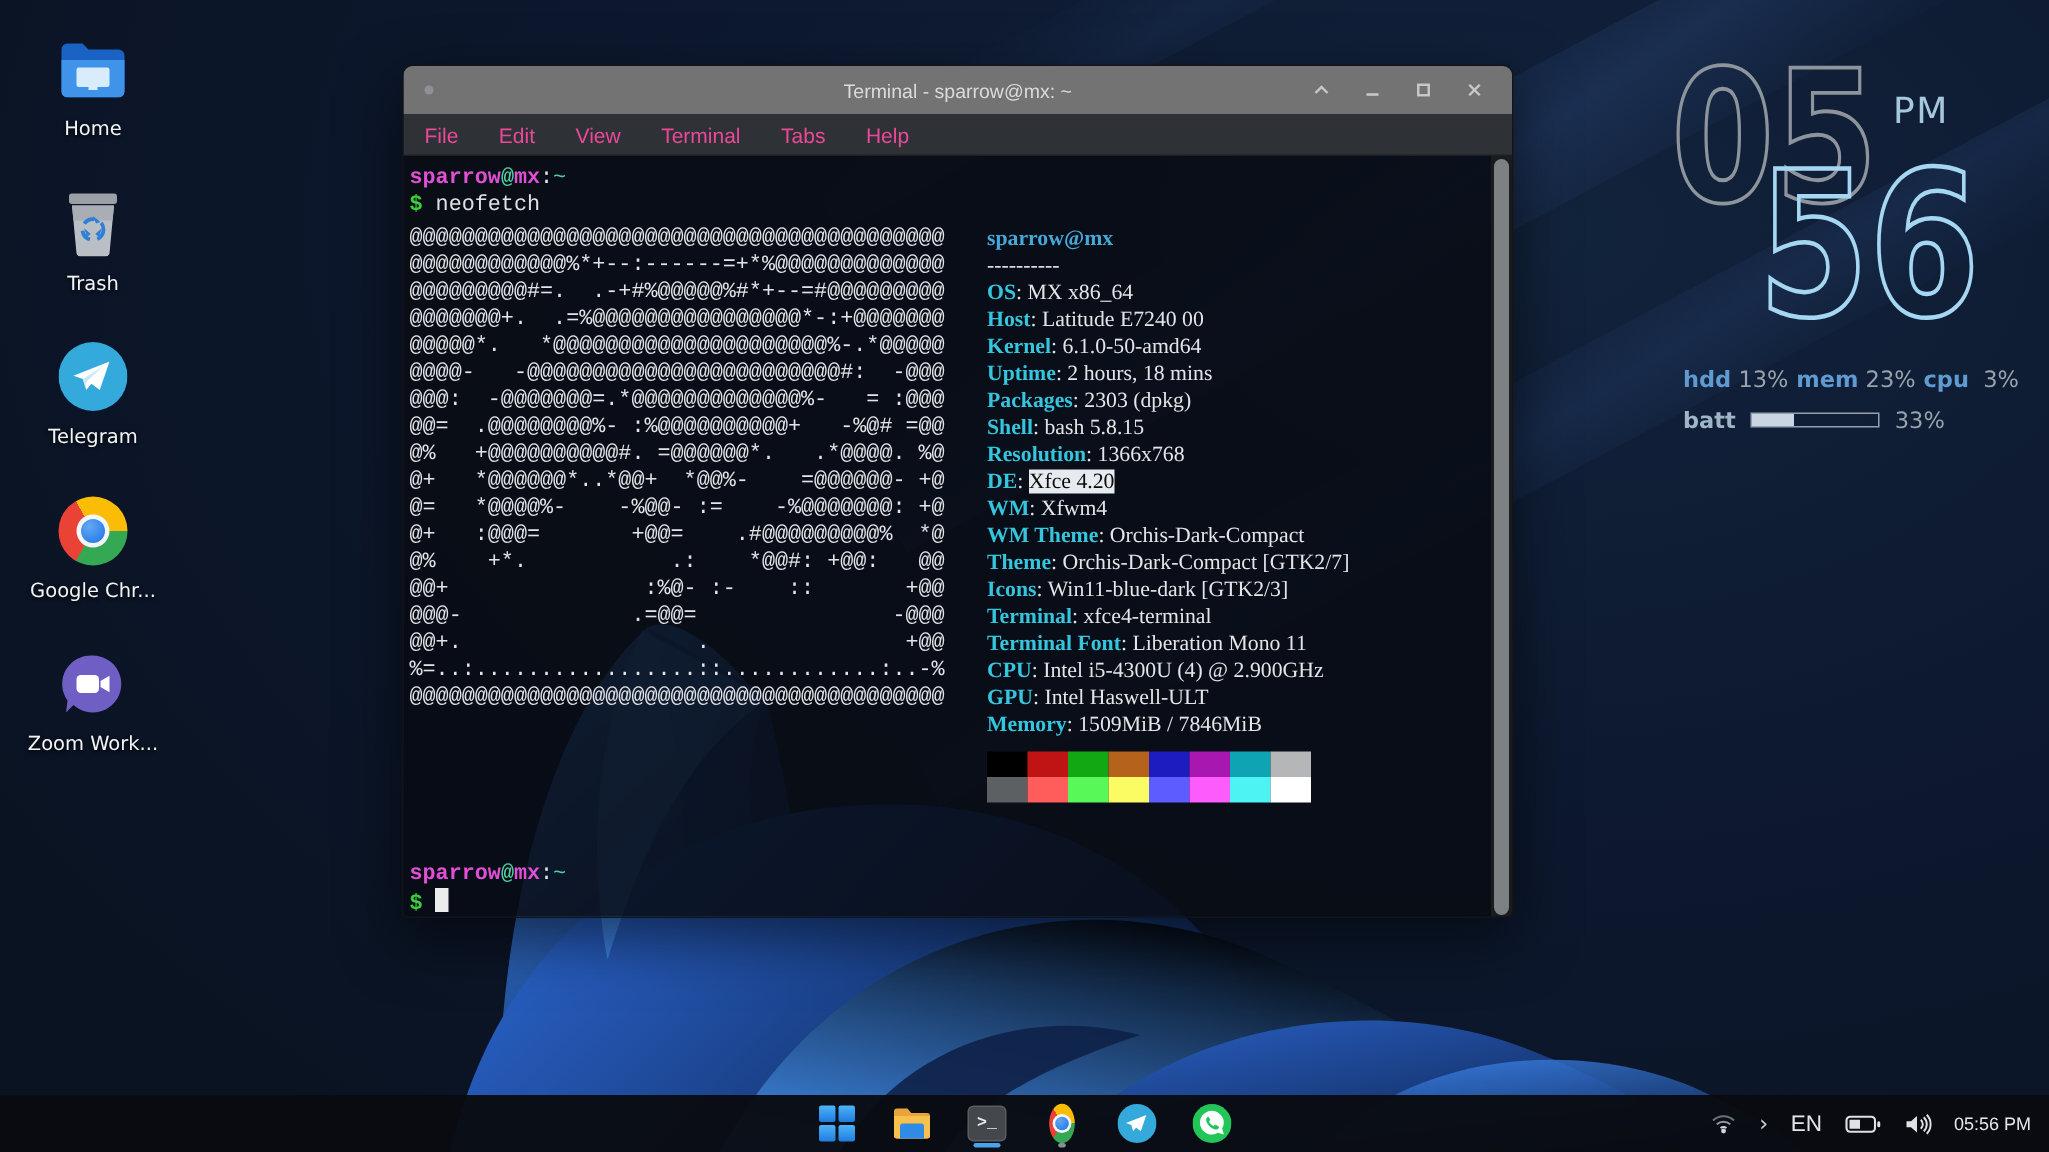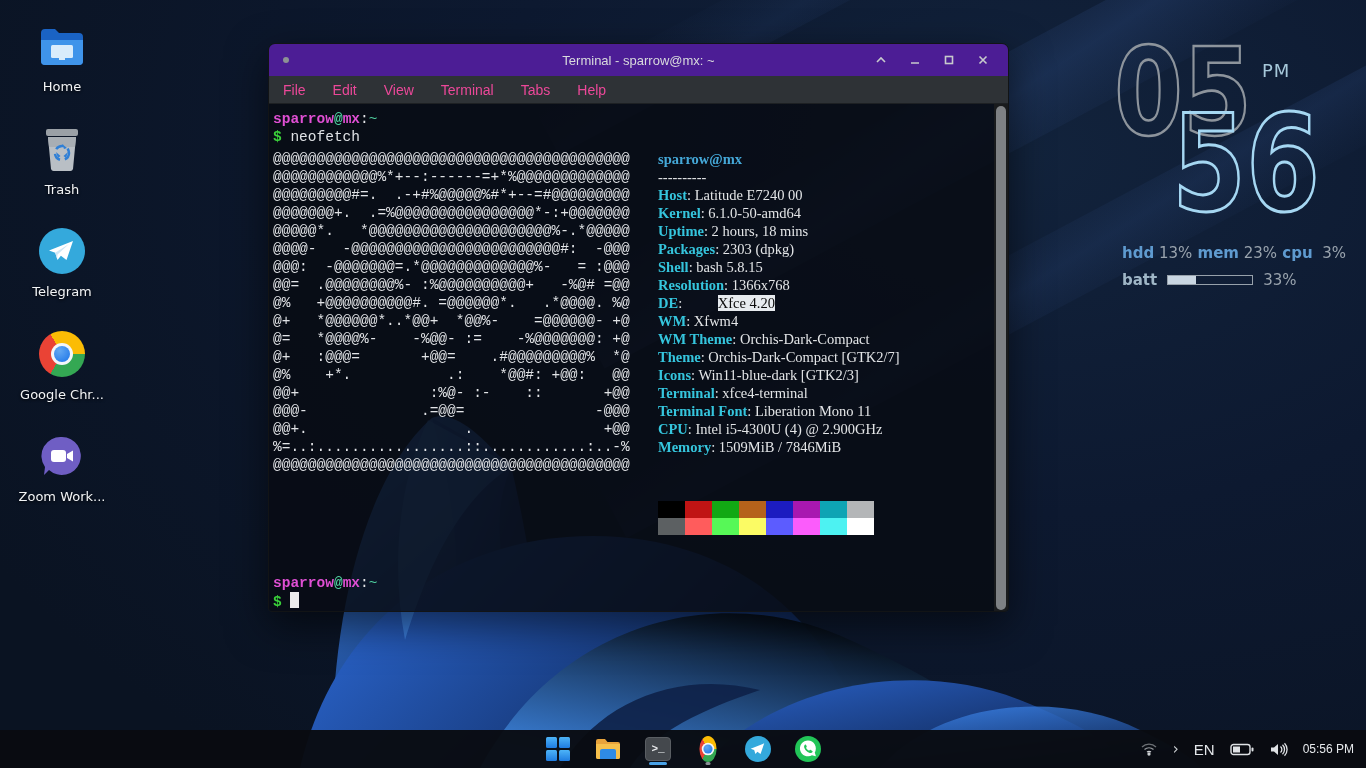--- a/index.html
+++ b/index.html
@@ -25,21 +25,21 @@
   .chrome-outer .white { position:absolute; left:50%; top:50%; width:22px; height:22px; margin:-11px 0 0 -11px;
     border-radius:50%; background:#f4f6f8; }
   .chrome-outer .blue { position:absolute; left:50%; top:50%; width:16px; height:16px; margin:-8px 0 0 -8px;
     border-radius:50%; background:radial-gradient(circle at 35% 30%, #63a8f2, #1a73e8); }
   .chrome-sm { transform:scale(0.57); transform-origin:center; }
 
   
   #term { position:absolute; left:268px; top:43px; width:741px; height:569px;
           border-radius:7px 7px 4px 4px; box-shadow:0 14px 40px rgba(0,0,0,.55);
           overflow:hidden; border:1px solid #121416; }
-  .titlebar { height:32px; background:#4c1d95; display:flex; align-items:center; position:relative; }
+  .titlebar { height:32px; background:#737373; display:flex; align-items:center; position:relative; }
   .title-dot { position:absolute; left:14px; top:13px; width:6px; height:6px; border-radius:50%; background:#8d9195; }
   .title-text { flex:1; text-align:center; color:#d9dbdd; font-size:13px; font-family:"Liberation Sans", sans-serif; }
   .win-btns { position:absolute; right:8px; top:0; height:32px; display:flex; align-items:center; }
   .win-btn { width:34px; height:32px; display:flex; align-items:center; justify-content:center; cursor:pointer; }
   .win-btn svg { stroke:#c7cacc; fill:none; stroke-width:1.6; }
   .menubar { height:28px; background:#2e3236; display:flex; align-items:center; padding-left:14px;
              border-bottom:1px solid #1d2023; }
   .menu-item { color:#ec4899; font-size:14px; margin-right:27px; cursor:pointer;
                font-family:"Liberation Sans", sans-serif; }
   .term-body { position:relative; height:508px; background:rgba(8,11,19,0.87);
@@ -51,32 +51,32 @@
   .c-tilde{ color:#4fcf9f; }
   .c-dollar{ color:#3ad03a; font-weight:bold; }
   .ascii-art { position:absolute; left:4px; top:46px; white-space:pre; color:#e2e4e7;
                font-family:inherit; font-size:inherit; line-height:18px; }
   .nf-info { position:absolute; left:389px; top:46px;font-family:Liberation Serif, serif; }
   .nf-row { height:18px; white-space:pre; }
   .nf-title { color:#45a8d8; font-weight:bold; }
   .nf-dash { color:#e3e5e7; }
   .nf-label { color:#35c5dd; font-weight:bold; }
   .nf-val { color:#e3e5e7; }
-  .nf-val.hl { background:#e7ebef; color:#0b0b0b;margin-left:32px; }
+  .nf-val.hl { background:#e7ebef; color:#0b0b0b; }
   .palette { position:absolute; left:389px; top:397px; }
   .pal-row { display:flex; height:17px; }
   .pal-sw { width:27px; height:17px; }
   .cursor-block { display:inline-block; width:9px; height:16px; background:#ececec; vertical-align:-2px; }
   .scrollbar { position:absolute; right:0; top:0; bottom:0; width:14px; background:#191b1d; }
   .scroll-thumb { position:absolute; left:2px; right:2px; top:2px; bottom:2px; background:#7e8184; border-radius:6px; }
 
   
   .widget { position:absolute; left:1100px; top:28px; width:260px; color:#b9c5d1; }
   .widget svg text { font-family:"DejaVu Sans", sans-serif; font-weight:bold; }
-  .w-pm { position:absolute; left:162px; top:32px; font-size:18px; color:#a6c8da; letter-spacing:1px; }
+  .w-pm { position:absolute; left:162px; top:32px; font-size:24px; color:#a6c8da; letter-spacing:1px; }
   .w-dayrow { position:absolute; left:20px; top:190px; width:230px; display:flex; gap:26px;
               font-size:18px; color:#b9c5d1; }
   .w-stats { position:absolute; left:22px; top:216px; font-size:15px; font-weight:bold; white-space:pre; }
   .w-stat-l { color:#5f9bd0; }
   .w-stat-v { color:#99a3ad; font-weight:normal; }
   .w-batt { position:absolute; left:22px; top:243px; display:flex; align-items:center;
             font-size:15px; font-weight:bold; color:#9fb6c6; }
   .batt-bar { width:86px; height:10px; border:1.5px solid #97a1ab; margin:0 10px 0 10px; position:relative; }
   .batt-fill { position:absolute; left:0; top:0; bottom:0; background:#c9d6e2; }
 
@@ -275,34 +275,36 @@
 @%    +*.           .:    *@@#: +@@:   @@
 @@+               :%@- :-    ::       +@@
 @@@-             .=@@=               -@@@
 @@+.                  .               +@@
 %=..:.................::............:..-%
 @@@@@@@@@@@@@@@@@@@@@@@@@@@@@@@@@@@@@@@@@</pre>
 
       <div class="nf-info">
         <div class="nf-row"><span class="nf-title">sparrow@mx</span></div>
         <div class="nf-row"><span class="nf-dash">----------</span></div>
+      <div class="nf-row"><span class="nf-label">OS</span><span class="nf-val">: </span><span class="nf-val">MX x86_64</span></div>
           <div class="nf-row"><span class="nf-label">Host</span><span class="nf-val">: </span><span class="nf-val">Latitude E7240 00</span></div>
           <div class="nf-row"><span class="nf-label">Kernel</span><span class="nf-val">: </span><span class="nf-val">6.1.0-50-amd64</span></div>
           <div class="nf-row"><span class="nf-label">Uptime</span><span class="nf-val">: </span><span class="nf-val">2 hours, 18 mins</span></div>
           <div class="nf-row"><span class="nf-label">Packages</span><span class="nf-val">: </span><span class="nf-val">2303 (dpkg)</span></div>
           <div class="nf-row"><span class="nf-label">Shell</span><span class="nf-val">: </span><span class="nf-val">bash 5.8.15</span></div>
           <div class="nf-row"><span class="nf-label">Resolution</span><span class="nf-val">: </span><span class="nf-val">1366x768</span></div>
           <div class="nf-row"><span class="nf-label">DE</span><span class="nf-val">: </span><span class="nf-val hl">Xfce 4.20</span></div>
           <div class="nf-row"><span class="nf-label">WM</span><span class="nf-val">: </span><span class="nf-val">Xfwm4</span></div>
           <div class="nf-row"><span class="nf-label">WM Theme</span><span class="nf-val">: </span><span class="nf-val">Orchis-Dark-Compact</span></div>
           <div class="nf-row"><span class="nf-label">Theme</span><span class="nf-val">: </span><span class="nf-val">Orchis-Dark-Compact [GTK2/7]</span></div>
           <div class="nf-row"><span class="nf-label">Icons</span><span class="nf-val">: </span><span class="nf-val">Win11-blue-dark [GTK2/3]</span></div>
           <div class="nf-row"><span class="nf-label">Terminal</span><span class="nf-val">: </span><span class="nf-val">xfce4-terminal</span></div>
           <div class="nf-row"><span class="nf-label">Terminal Font</span><span class="nf-val">: </span><span class="nf-val">Liberation Mono 11</span></div>
           <div class="nf-row"><span class="nf-label">CPU</span><span class="nf-val">: </span><span class="nf-val">Intel i5-4300U (4) @ 2.900GHz</span></div>
+          <div class="nf-row"><span class="nf-label">GPU</span><span class="nf-val">: </span><span class="nf-val">Intel Haswell-ULT</span></div>
           <div class="nf-row"><span class="nf-label">Memory</span><span class="nf-val">: </span><span class="nf-val">1509MiB / 7846MiB</span></div>
         </div>
 
       <div class="palette">
         <div class="pal-row" id="pal1">
             <div class="pal-sw" style="background: rgb(0, 0, 0);"></div>
             <div class="pal-sw" style="background: rgb(192, 20, 20);"></div>
             <div class="pal-sw" style="background: rgb(18, 168, 20);"></div>
             <div class="pal-sw" style="background: rgb(181, 98, 27);"></div>
             <div class="pal-sw" style="background: rgb(28, 28, 192);"></div>

